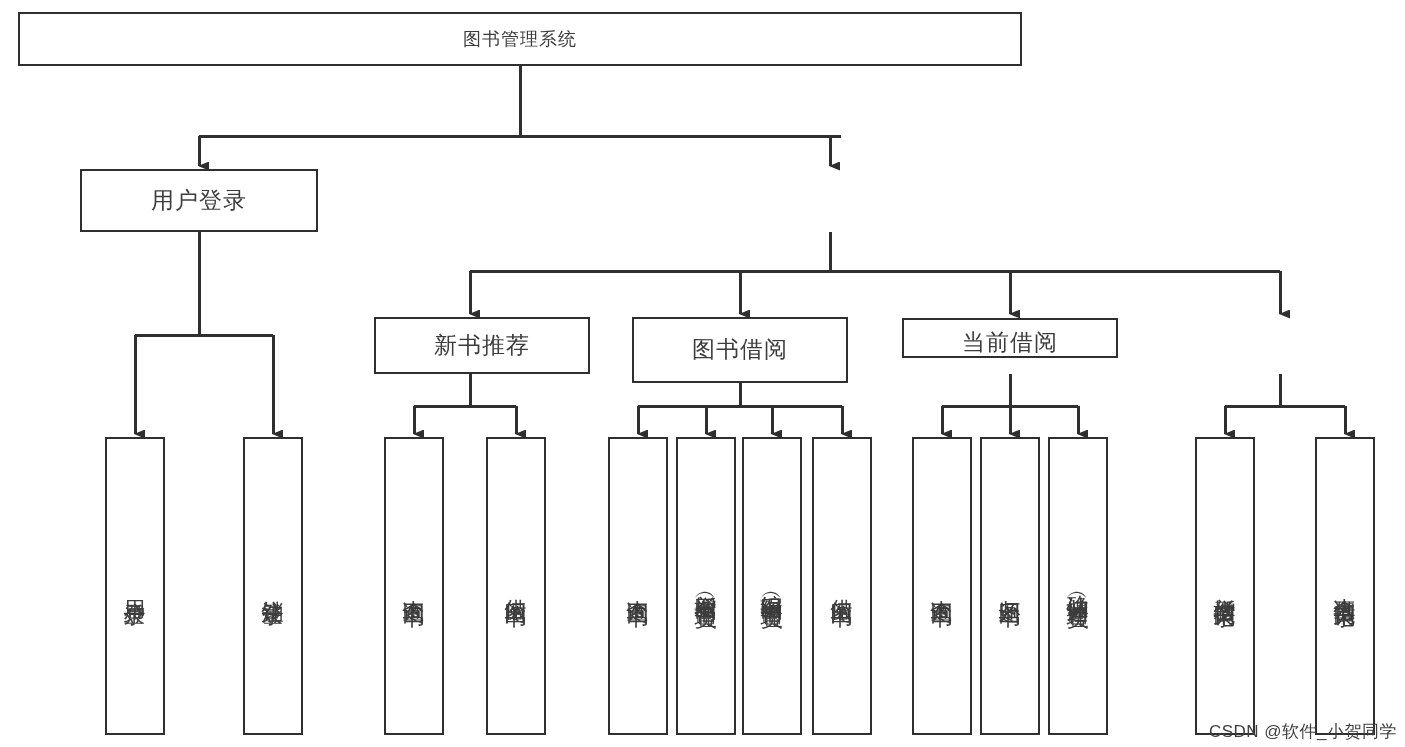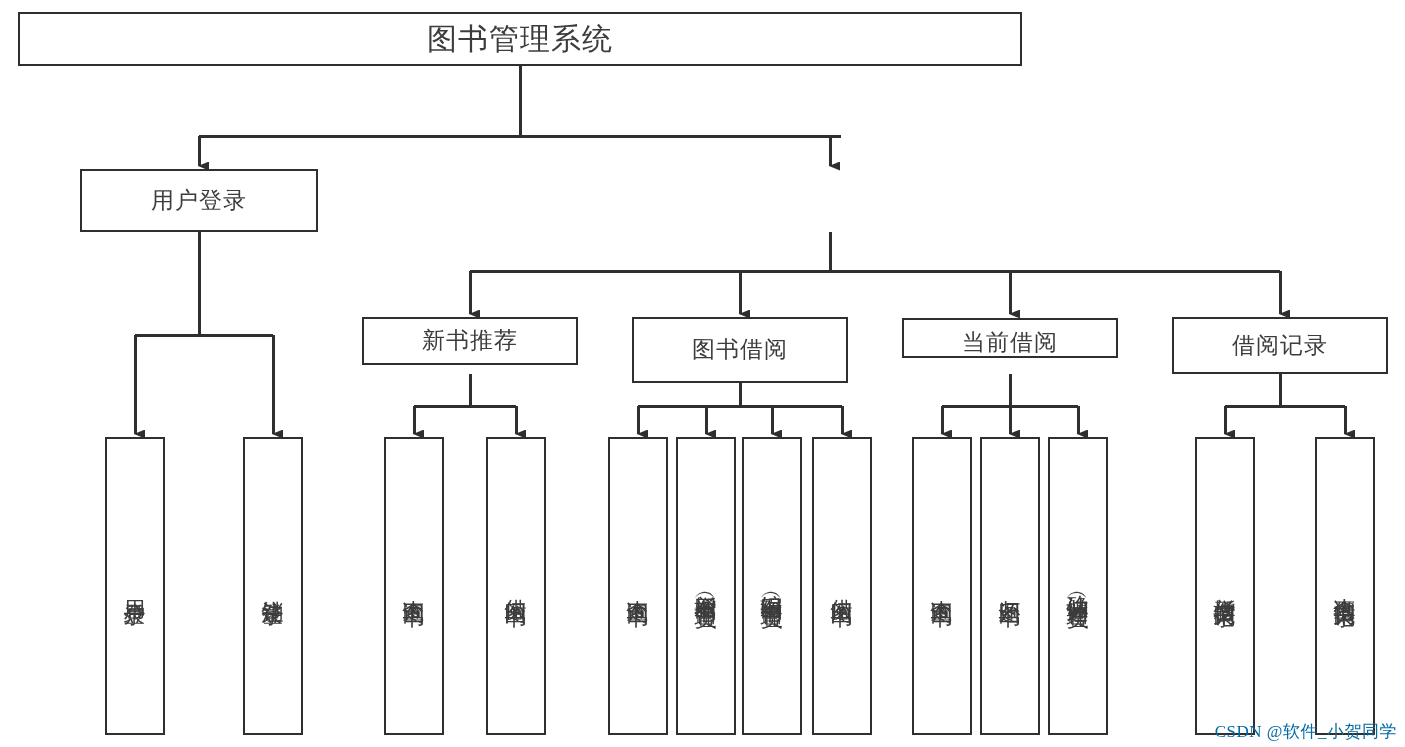--- a/index.html
+++ b/index.html
@@ -39,46 +39,45 @@
     display: block;
     text-align: center;
     line-height: 1.12;
     color: #3c3c3c;
   }
   .node.horiz .node-label {
     font-size: 23px;
     letter-spacing: 1px;
   }
   .node.root .node-label {
-    font-size: 30px;
+    font-size: 18px;
     letter-spacing: 1px;
   }
   .node.leaf {
     align-items: center;
     justify-content: center;
     padding: 4px 0;
   }
   .node.leaf .node-label {
     writing-mode: vertical-rl;
     text-orientation: upright;
     font-size: 22px;
     line-height: 1.05;
     letter-spacing: 2px;
     max-height: 100%;
   }
   #watermark {
     position: absolute;
     right: 8px;
     bottom: 4px;
     font-size: 17px;
-    color: #0369a1;
+    color: #404040;
     letter-spacing: 0.5px;
     white-space: nowrap;
     pointer-events: none;
-    font-family: Liberation Serif, serif;
   }
 </style>
 </head>
 <body>
 
 <div id="diagram-root">
 
   <svg id="wires" viewBox="0 0 1405 747" xmlns="http://www.w3.org/2000/svg">
     <defs>
       <marker id="arrowhead" markerWidth="9" markerHeight="11" refX="4.5" refY="10" orient="auto" markerUnits="userSpaceOnUse">
@@ -132,31 +131,28 @@
   </svg>
 
   <div class="node root" style="left:18px; top:12px; width:1004px; height:54px;">
     <span class="node-label">图书管理系统</span>
   </div>
 
   <div class="node horiz" style="left:80px; top:169px; width:238px; height:63px;">
     <span class="node-label">用户登录</span>
   </div>
 
-  <div class="node horiz" style="left:362px; top:317px; width:216px; height:48px;">
+  <div class="node horiz" style="left:374px; top:317px; width:216px; height:57px;">
     <span class="node-label">新书推荐</span>
   </div>
   <div class="node horiz" style="left:632px; top:317px; width:216px; height:66px;">
     <span class="node-label">图书借阅</span>
   </div>
   <div class="node horiz" style="left:902px; top:318px; width:216px; height:40px;align-items:flex-end;">
     <span class="node-label">当前借阅</span>
-  </div>
-  <div class="node horiz" style="left:1172px; top:317px; width:216px; height:57px;">
-    <span class="node-label">借阅记录</span>
   </div>
 
   <div class="node leaf" style="left:105px; top:437px; width:60px; height:298px;">
     <span class="node-label">用户登录</span>
   </div>
   <div class="node leaf" style="left:243px; top:437px; width:60px; height:298px;">
     <span class="node-label">注销登录</span>
   </div>
 
   <div class="node leaf" style="left:384px; top:437px; width:60px; height:298px;">

